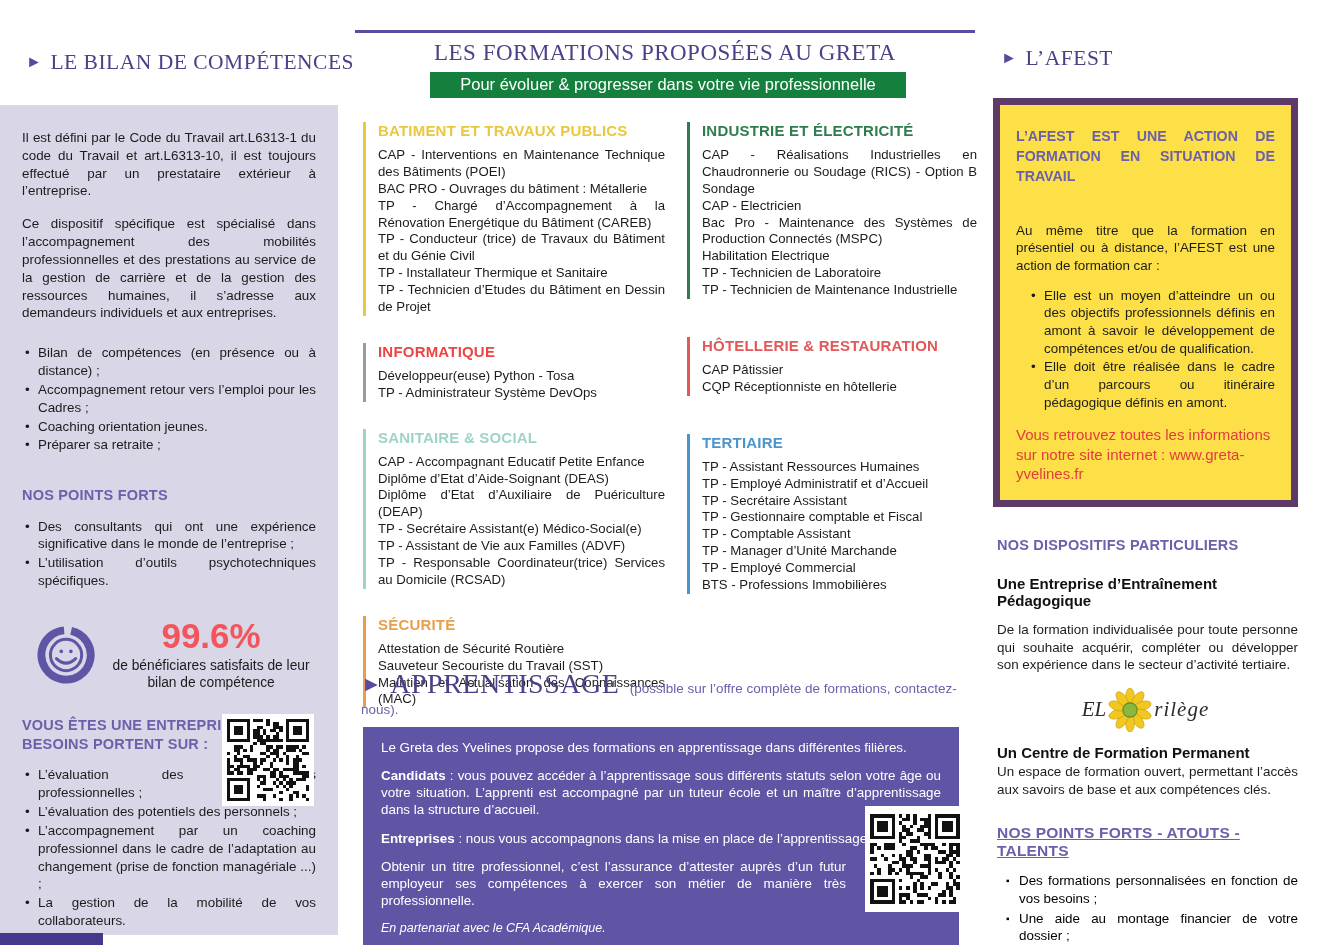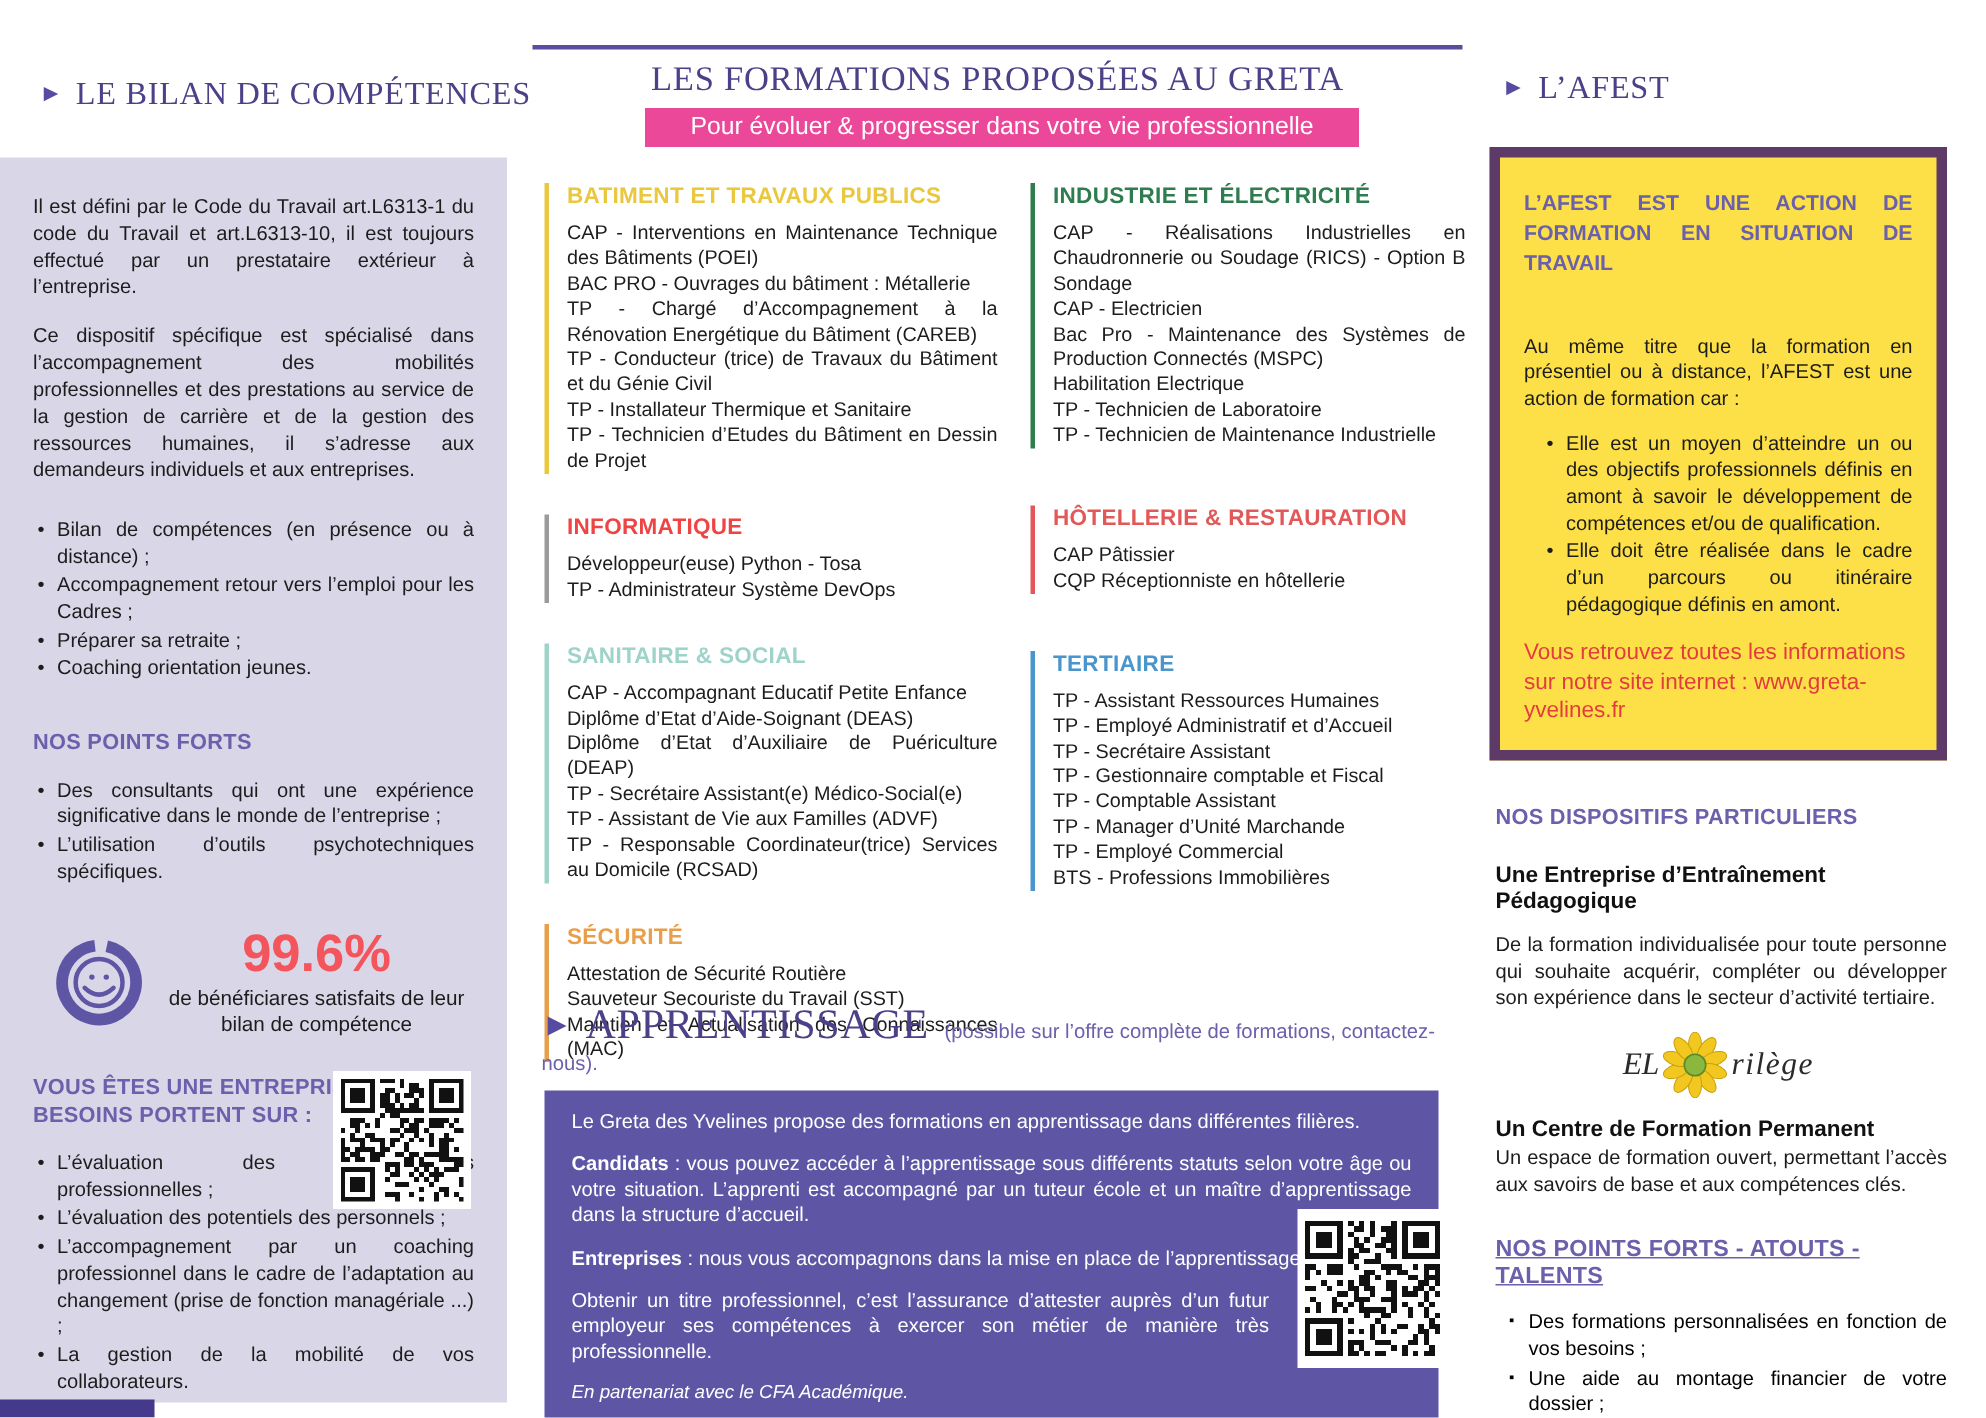--- a/index.html
+++ b/index.html
@@ -31,21 +31,21 @@
   .heading2line { margin-top:14px; }
   .qr-box { background:#fff; padding:5px; position:absolute; }
   .qr-left { left:222px; top:714px; width:92px; height:92px; }
   .qr-box svg { display:block; width:100%; height:100%; }
   .bottom-bar { position:absolute; left:0; top:933px; width:103px; height:12px; background:#44398a; }
 
   
   .mid-col { position:absolute; left:355px; top:0; width:620px; height:945px; }
   .mid-topline { position:absolute; left:0; top:30px; width:620px; height:3px; background:#574ea0; }
   .mid-title { position:absolute; left:0; top:40px; width:620px; text-align:center; font-size:23px; }
-  .mid-banner { position:absolute; left:75px; top:72px; width:476px; height:26px; background:#ec4899;
+  .mid-banner { position:absolute; left:75px; top:72px; width:476px; height:26px; background:#15803d;
     color:#fff; font-size:16.5px; text-align:center; line-height:25px; }
   .mid-left  { position:absolute; left:8px;  top:122px; width:302px; }
   .mid-right { position:absolute; left:332px; top:122px; width:290px; }
   .fsec { border-left:3px solid; padding-left:12px; margin-bottom:27px; }
   .fsec-name { font-weight:bold; font-size:15px; letter-spacing:.2px; margin-bottom:8px; }
   .course { font-size:13.2px; line-height:1.28; text-align:justify; color:#1c1c1c; }
   .fsec.gap-lg { margin-bottom:38px; }
 
   .appr-wrap { position:absolute; left:0; top:668px; width:620px; }
   .appr-head { margin-left:6px; }
@@ -88,22 +88,22 @@
   <div class="left-col">
     <div class="left-title serif-title">
       <span class="arrow">►</span><span>LE BILAN DE COMPÉTENCES</span>
     </div>
     <div class="left-panel">
       <p class="intro1">Il est défini par le Code du Travail art.L6313-1 du code du Travail et art.L6313-10, il est toujours effectué par un prestataire extérieur à l’entreprise.</p>
       <p class="intro2">Ce dispositif spécifique est spécialisé dans l’accompagnement des mobilités professionnelles et des prestations au service de la gestion de carrière et de la gestion des ressources humaines, il s’adresse aux demandeurs individuels et aux entreprises.</p>
       <div>
           <div class="bullet">Bilan de compétences (en présence ou à distance) ;</div>
           <div class="bullet">Accompagnement retour vers l’emploi pour les Cadres ;</div>
+          <div class="bullet">Coaching orientation jeunes.</div>
           <div class="bullet">Préparer sa retraite ;</div>
-          <div class="bullet">Coaching orientation jeunes.</div>
         </div>
       <h3 class="phead lp-gap" style="margin-top:32px">NOS POINTS FORTS</h3>
       <div>
           <div class="bullet">Des consultants qui ont une expérience significative dans le monde de l’entreprise ;</div>
           <div class="bullet">L’utilisation d’outils psychotechniques spécifiques.</div>
         </div>
       <div class="stat-row">
         <svg viewBox="0 0 100 100" width="94" height="94">
           <g stroke="#5e55a5" fill="none">
             <circle cx="50" cy="50" r="41" stroke-width="13" stroke-dasharray="244 14" transform="rotate(-78 50 50)"></circle>

